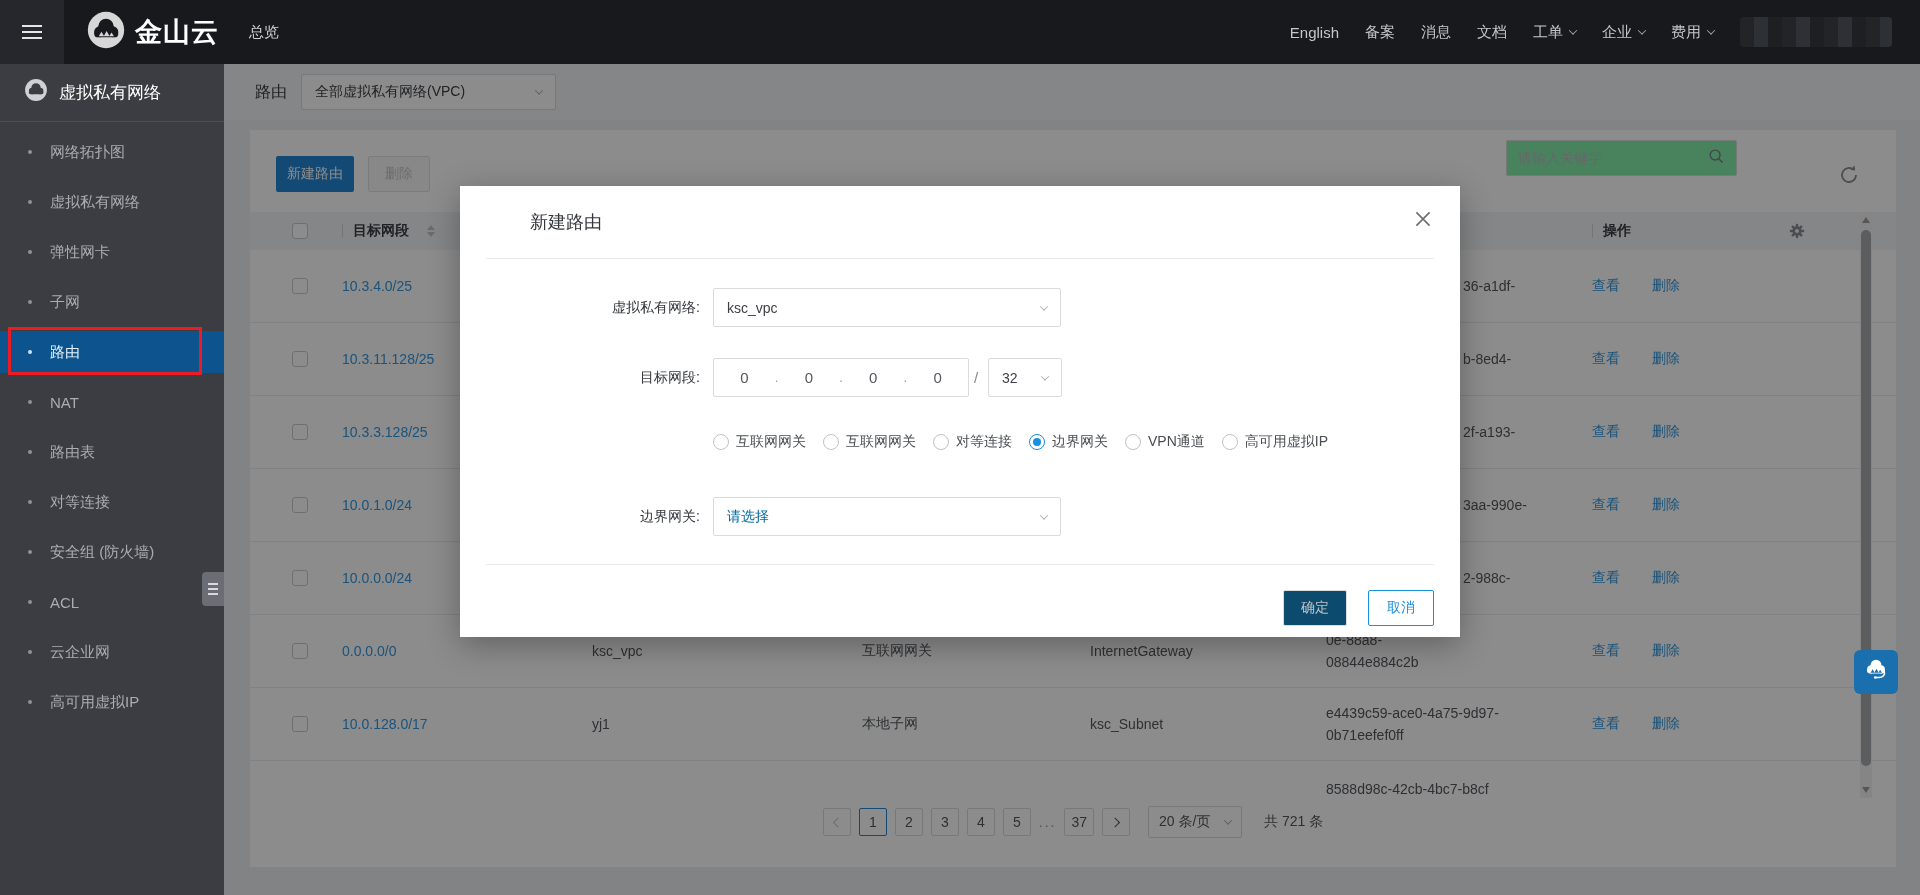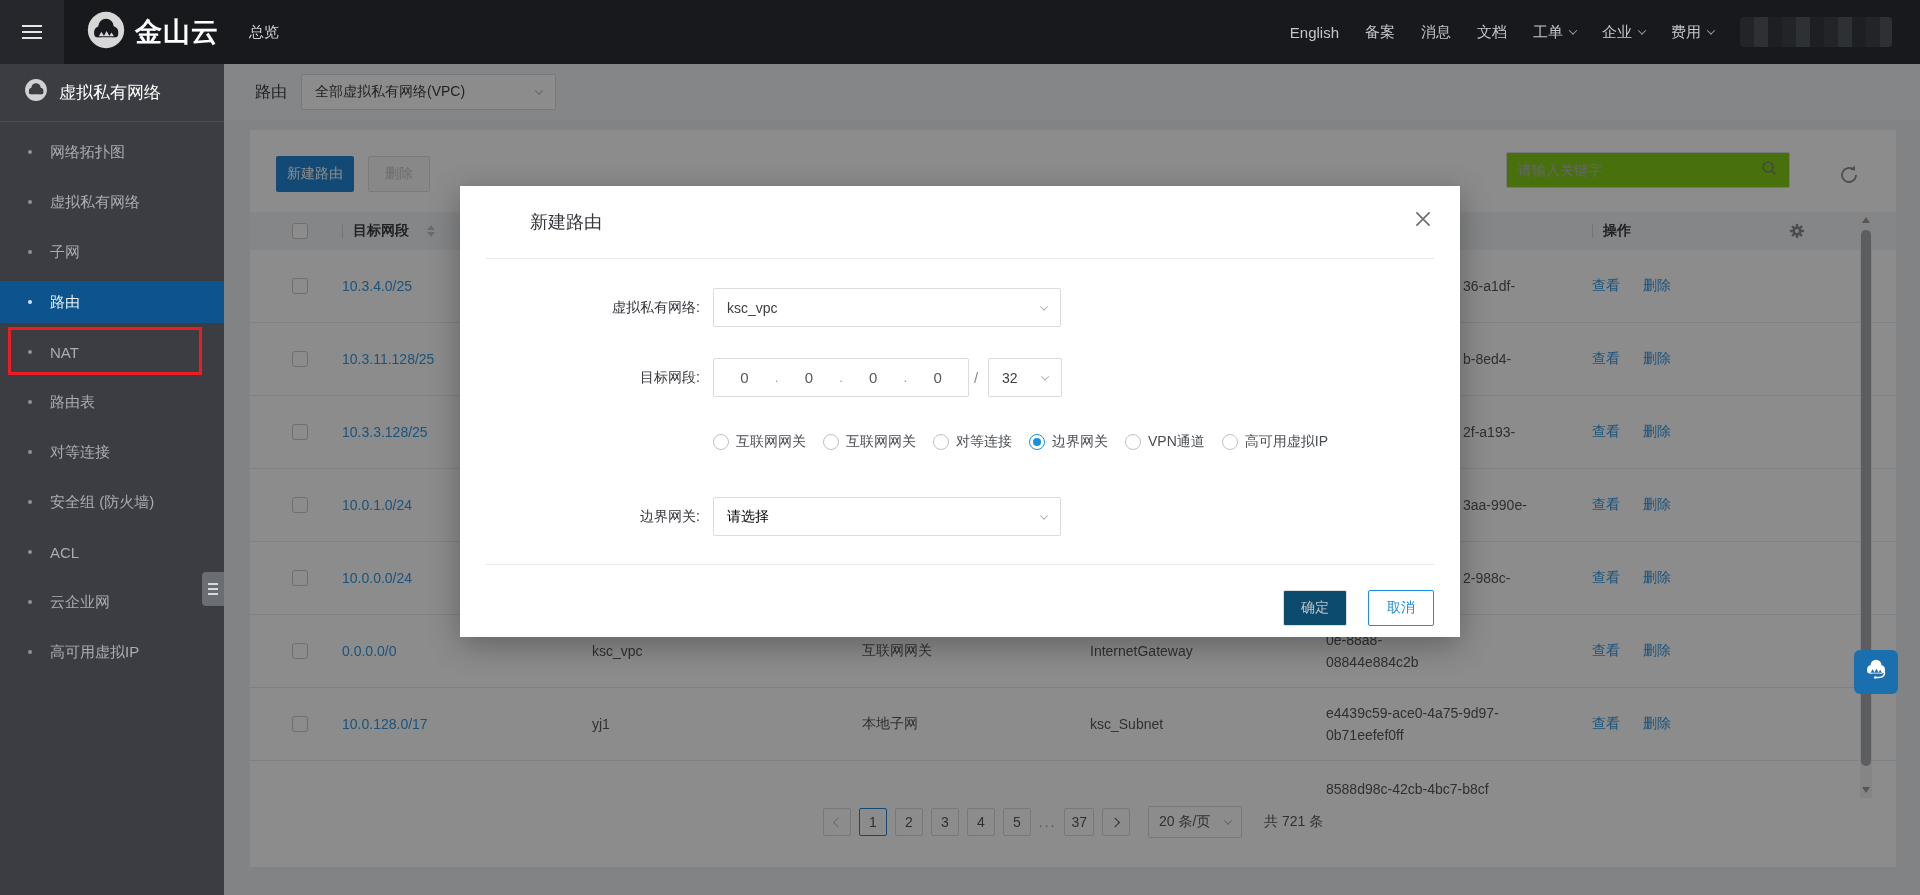--- a/index.html
+++ b/index.html
@@ -41,33 +41,33 @@
   .page-head{position:absolute;left:224px;top:64px;right:0;height:56px;display:flex;align-items:center;padding-left:31px;background:#f3f4f6}
   .ph-title{font-size:16px;color:#3a3d42;margin-right:14px}
   .filter-select{width:255px;height:36px;background:#fff;border:1px solid #d8dadd;border-radius:2px;display:flex;align-items:center;padding:0 13px;font-size:14px;color:#3c3f44;cursor:pointer}
   .sel-chev{margin-left:auto;color:#aeb1b6}
 
   
   .card{position:absolute;left:250px;top:130px;width:1646px;height:737px;background:#fff}
   .btn{border-radius:2px;font-size:14px;cursor:pointer}
   .btn-create{position:absolute;left:26px;top:26px;width:78px;height:36px;background:var(--primary);color:#fff;border:none}
   .btn-delete{position:absolute;left:118px;top:26px;width:62px;height:36px;background:#f7f8fa;color:#c3c5c9;border:1px solid #dfe1e5}
-  .search{position:absolute;left:1256px;top:22px;width:284px;height:36px;border:1px solid #d8dadd;border-radius:2px;display:flex;align-items:center;padding:0 11px;background:#84cc16}
+  .search{position:absolute;left:1256px;top:10px;width:231px;height:36px;border:1px solid #d8dadd;border-radius:2px;display:flex;align-items:center;padding:0 11px;background:#86efac}
   .search input{border:none;outline:none;flex:1;font-size:14px;color:#333;background:transparent}
   .search input::placeholder{color:#b8bbc0}
   .refresh{position:absolute;left:1587px;top:33px;width:24px;height:24px;cursor:pointer}
   .thead{position:absolute;left:0;top:82px;width:100%;height:38px;background:#f3f4f6;display:flex;align-items:center;font-size:14px;color:#3a3d42;font-weight:bold}
   .th-sep{width:1px;height:14px;background:#d4d6da}
   .td-check{width:82px;flex:none;display:flex;align-items:center;padding-left:42px}
   .td-cidr{width:228px;flex:none;padding-left:10px}
   .td-vpc{width:270px;flex:none;padding-left:32px}
   .td-type{width:230px;flex:none;padding-left:32px}
   .td-name{width:236px;flex:none;padding-left:30px}
   .td-id{width:264px;flex:none;padding-left:30px;line-height:22px}
-  .td-act{width:240px;flex:none;padding-left:32px;display:flex;gap:23px}
+  .td-act{width:240px;flex:none;padding-left:32px;display:flex;gap:32px}
   .checkbox{width:16px;height:16px;border:1px solid #c8cacd;border-radius:3px;background:#fff;cursor:pointer;flex:none}
   .sort{display:inline-flex;flex-direction:column;gap:2px;margin-left:8px;cursor:pointer}
   .sort i{width:0;height:0;border-left:4px solid transparent;border-right:4px solid transparent}
   .sort .up{border-bottom:5px solid #c2c4c8}
   .sort .dn{border-top:5px solid #c2c4c8}
   .gear{position:absolute;left:1538px;top:92px;cursor:pointer}
   .tbody{position:absolute;left:0;top:120px;width:100%;height:548px;overflow:hidden}
   .trow{height:73px;display:flex;align-items:center;border-bottom:1px solid #eaebed;font-size:14px;color:#55585d}
   .link{color:var(--link);text-decoration:none;cursor:pointer}
   .td-id.tail{padding-left:167px}
@@ -92,21 +92,21 @@
 
   
   .mask{position:absolute;left:224px;top:64px;right:0;bottom:0;background:rgba(0,0,0,.45);z-index:50}
   .modal{position:absolute;left:460px;top:186px;width:1000px;height:451px;background:#fff;box-shadow:0 8px 30px rgba(0,0,0,.3);z-index:60}
   .m-title{position:absolute;left:70px;top:24px;font-size:18px;color:#33363b}
   .m-close{position:absolute;right:26px;top:22px;width:22px;height:22px;cursor:pointer}
   .m-div{position:absolute;left:26px;right:26px;height:1px;background:#e8eaec}
   .f-label{position:absolute;left:0;width:240px;text-align:right;font-size:14px;color:#33363b;line-height:39px}
   .f-ctl{position:absolute;left:253px}
   .f-select{height:39px;border:1px solid #d9dbde;border-radius:2px;display:flex;align-items:center;padding:0 13px;font-size:14px;color:#3c3f44;background:#fff;cursor:pointer}
-  .placeholder{color:#000000}
+  .placeholder{color:#0369a1}
   .ip-box{width:256px;height:39px;border:1px solid #d9dbde;border-radius:2px;display:flex;align-items:center;background:#fff;cursor:text}
   .ip-box .oct{flex:1;text-align:center;font-size:15px;color:#55585d}
   .ip-box .ip-dot{color:#9a9da1;font-size:13px}
   .slash{position:absolute;left:514px;line-height:39px;font-size:15px;color:#85888d}
   .radio{display:flex;align-items:center;gap:7px;cursor:pointer}
   .rdot{width:16px;height:16px;border:1px solid #c0c2c6;border-radius:50%;background:#fff;position:relative;flex:none}
   .rdot.on{border-color:var(--modal_blue)}
   .rdot.on::after{content:"";position:absolute;left:3px;top:3px;width:8px;height:8px;border-radius:50%;background:var(--modal_blue)}
   .rlabel{font-size:14px;color:#4a4d52}
   .m-ok{position:absolute;left:823px;top:404px;width:64px;height:36px;background:#0c4a6e;border:1px solid #dcdee2;color:#bfc2c6}
@@ -173,20 +173,24 @@
       <span>虚拟私有网络</span>
     </div>
     <div class="sb-menu">
         <div class="sb-item">
           <span class="dot"></span>
           <span class="sb-label">网络拓扑图</span>
         </div>
         <div class="sb-item">
           <span class="dot"></span>
           <span class="sb-label">虚拟私有网络</span>
+        </div>
+        <div class="sb-item">
+          <span class="dot"></span>
+          <span class="sb-label">弹性网卡</span>
         </div>
         <div class="sb-item">
           <span class="dot"></span>
           <span class="sb-label">子网</span>
         </div>
         <div class="sb-item active">
           <span class="dot"></span>
           <span class="sb-label">路由</span>
         </div>
         <div class="sb-item">

